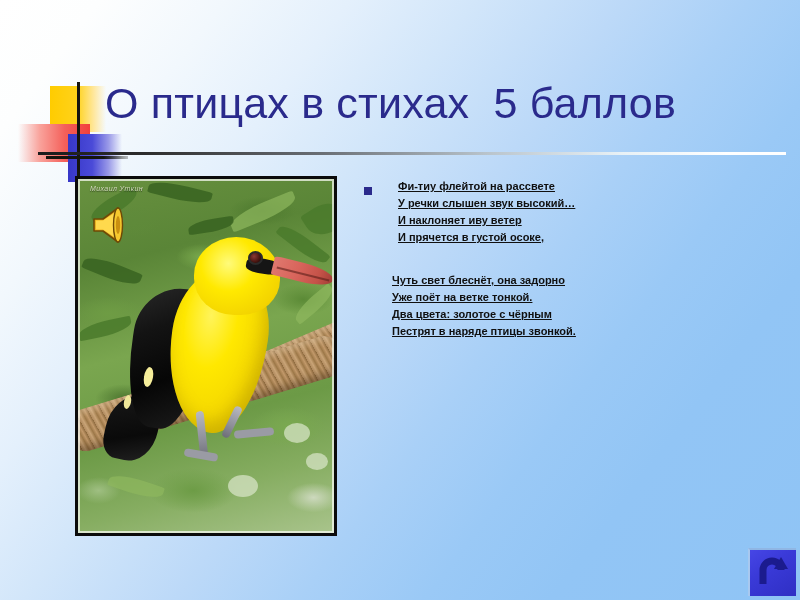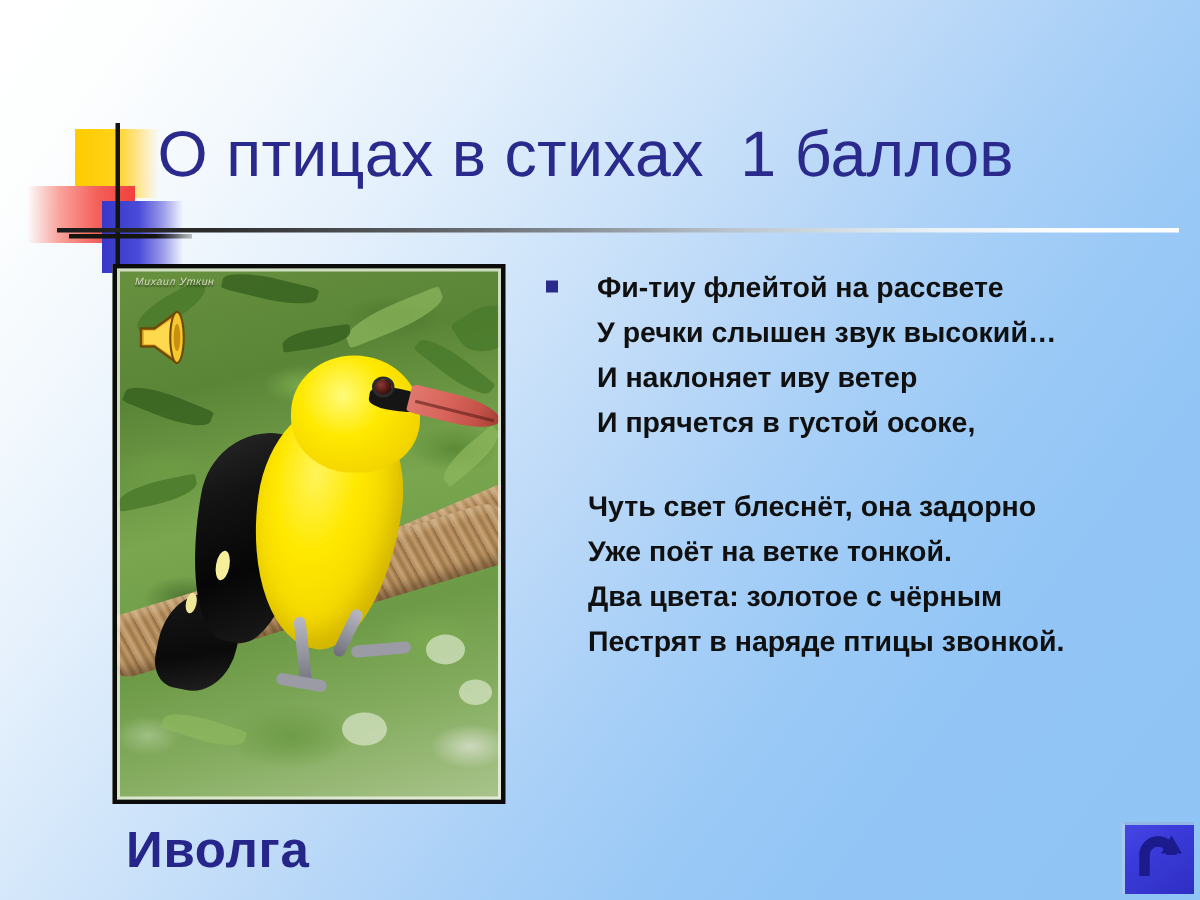--- a/index.html
+++ b/index.html
@@ -331,25 +331,26 @@
     position: absolute;
     left: 0px;
     top: 9px;
     width: 8px;
     height: 8px;
     background: #2a2a8c;
   }
   .stanza {
     margin: 0 0 26px 0;
     padding: 0;
-    font-size: 19px;
-    line-height: 30px;
+    font-size: 11px;
+    line-height: 17px;
     font-weight: bold;
     color: #101010;
     white-space: pre-line;
+    text-decoration: underline;
   }
   .stanza.s1 { padding-left: 34px; }
   .stanza.s2 { padding-left: 28px; margin-bottom: 8px; }
   .stanza.s3 { padding-left: 26px; margin-bottom: 0; }
 
   
   .return-button {
     position: absolute;
     left: 748px;
     top: 548px;
@@ -369,21 +370,21 @@
 <div class="slide">
 
   <div class="motif">
     <div class="sq-yellow"></div>
     <div class="sq-red"></div>
     <div class="sq-blue"></div>
     <div class="bar-v"></div>
     <div class="bar-h"></div>
   </div>
 
-  <div class="title">О птицах в стихах  1 баллов</div>
+  <div class="title">О птицах в стихах  5 баллов</div>
   <div class="title-rule"></div>
 
   <div class="photo-frame">
     <div class="foliage">
       <div class="leaf" style="left:10px;  top:18px;  width:52px; height:16px; transform:rotate(-28deg);"></div>
       <div class="leaf dark" style="left:70px; top:6px;  width:64px; height:15px; transform:rotate(14deg);"></div>
       <div class="leaf light" style="left:150px;top:24px; width:70px; height:17px; transform:rotate(-22deg);"></div>
       <div class="leaf" style="left:196px; top:58px;  width:58px; height:15px; transform:rotate(38deg);"></div>
       <div class="leaf dark" style="left:4px;  top:84px;  width:60px; height:16px; transform:rotate(22deg);"></div>
       <div class="leaf light" style="left:212px;top:118px; width:48px; height:14px; transform:rotate(-40deg);"></div>
@@ -424,21 +425,20 @@
         <path d="M4 14 L4 26 L13 26 L28 37 L28 3 L13 14 Z" fill="#e8b021" stroke="#6e4a06" stroke-width="1.6" stroke-linejoin="round"></path>
         <path d="M6 15.5 L6 24.5 L13 24.5 L26.5 33.5 L26.5 6.5 L13 15.5 Z" fill="#ffd94d"></path>
         <ellipse cx="28" cy="20" rx="4.5" ry="17" fill="#f7c92e" stroke="#6e4a06" stroke-width="1.4"></ellipse>
         <ellipse cx="28" cy="20" rx="2.2" ry="9" fill="#c98f10"></ellipse>
       </svg>
     </div>
 
     <div class="inner-edge"></div>
   </div>
 
-  <div class="caption">Иволга</div>
 
   <div class="poem">
     <div class="bullet"></div>
     <p class="stanza s1">Фи-тиу флейтой на рассвете
 У речки слышен звук высокий…
 И наклоняет иву ветер
 И прячется в густой осоке,</p>
     <p class="stanza s2">Чуть свет блеснёт, она задорно
 Уже поёт на ветке тонкой.
 Два цвета: золотое с чёрным

